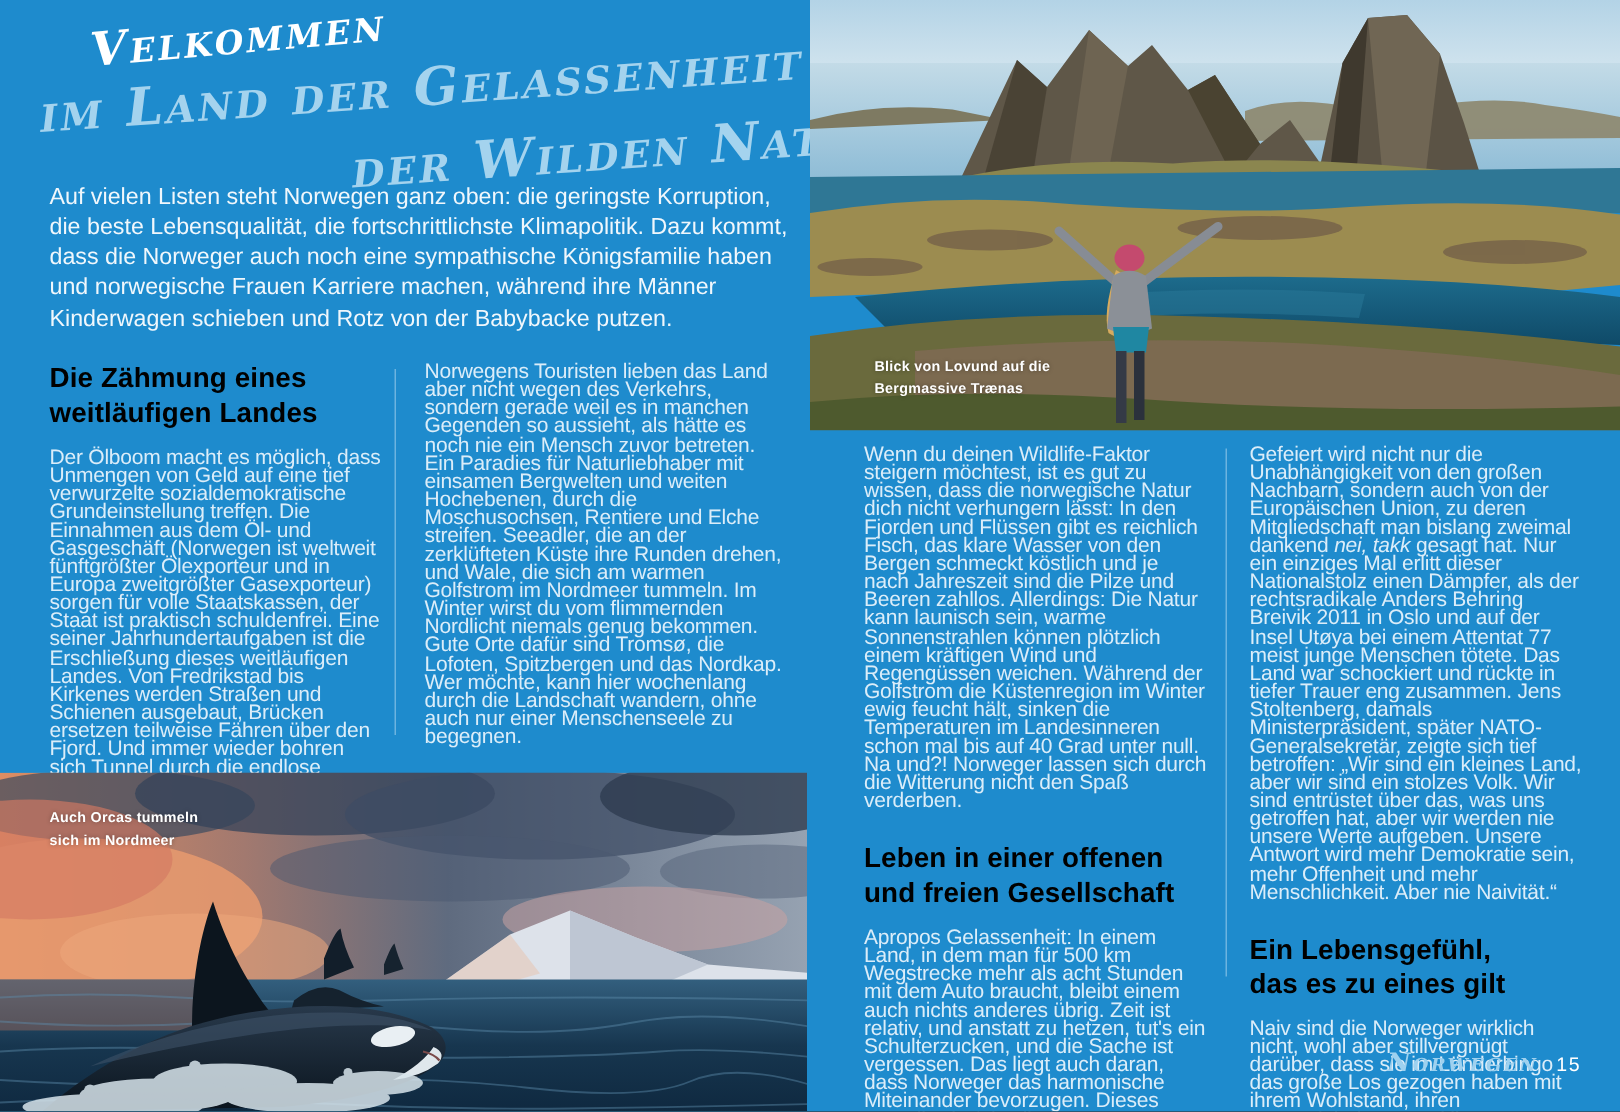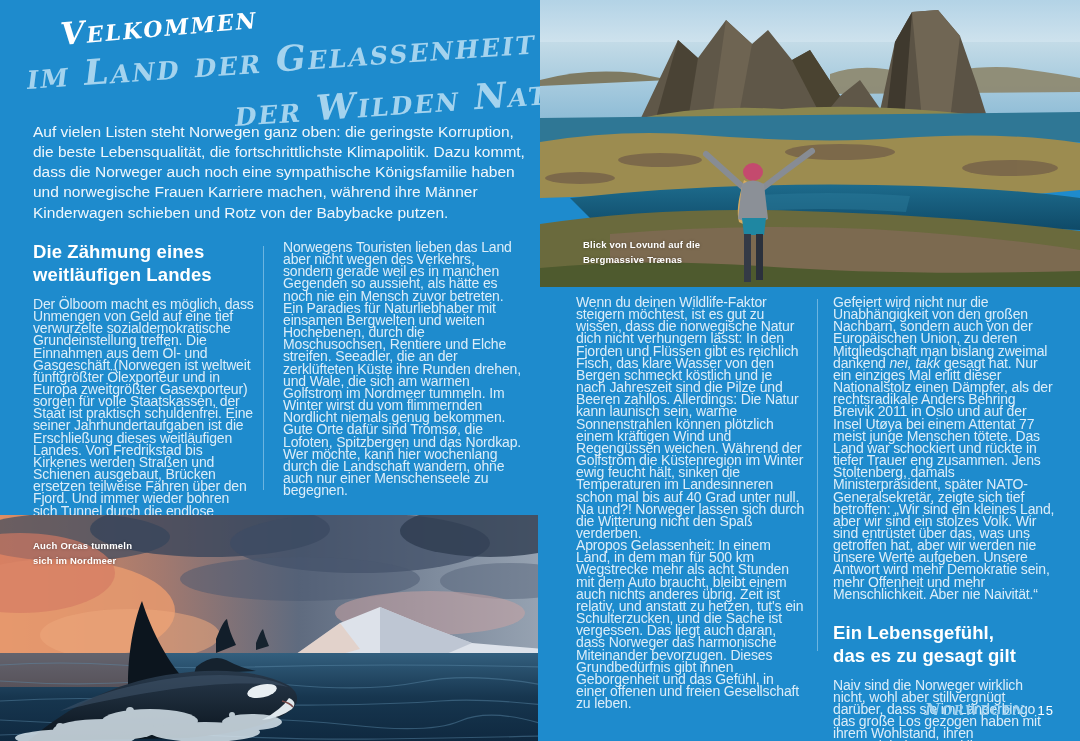--- a/index.html
+++ b/index.html
@@ -21,21 +21,21 @@
   .title-2{left:28px;top:56px;font-size:35px;color:#a4d3ee;transform:rotate(-4deg);transform-origin:left bottom;}
   .title-3{left:236px;top:93px;font-size:35px;color:#a4d3ee;transform:rotate(-4deg);transform-origin:left bottom;}
   
   .intro{
     position:absolute;left:33px;top:122px;width:496px;
     color:#f0f7fc;font-size:15.5px;line-height:1.3;
   }
   
   .col{position:absolute;color:#dbedf9;}
   .col h2{
-    margin:0 0 11px 0;color:#ffffff;font-size:18.5px;line-height:1.24;
+    margin:0 0 11px 0;color:#000000;font-size:18.5px;line-height:1.24;
     font-weight:bold;white-space:pre-line;letter-spacing:0.1px;
   }
   .col p{
     margin:0;font-size:14px;line-height:12.15px;letter-spacing:-0.15px;
   }
   .col p + h2{margin-top:22px;}
   .col h2 + p{margin-top:0;}
   .col-1{left:33px;top:241px;width:223px;}
   .col-2{left:283px;top:241px;width:241px;}
   .col-3{left:576px;top:296px;width:229px;}
@@ -83,27 +83,29 @@
 weitläufigen Landes</h2>
     <p>Der Ölboom macht es möglich, dass Unmengen von Geld auf eine tief verwurzelte sozialdemokratische Grundeinstellung treffen. Die Einnahmen aus dem Öl- und Gasgeschäft (Norwegen ist weltweit fünftgrößter Ölexporteur und in Europa zweitgrößter Gasexporteur) sorgen für volle Staatskassen, der Staat ist praktisch schuldenfrei. Eine seiner Jahrhundertaufgaben ist die Erschließung dieses weitläufigen Landes. Von Fredrikstad bis Kirkenes werden Straßen und Schienen ausgebaut, Brücken ersetzen teilweise Fähren über den Fjord. Und immer wieder bohren sich Tunnel durch die endlose Bergwelt. Im Tunnelbau sind die Norweger spitze: 1100 Tunnel zählt das Land, rund 30 davon verlaufen unter Wasser.</p>
   </div>
 
   <div class="col col-2">
     <p>Norwegens Touristen lieben das Land aber nicht wegen des Verkehrs, sondern gerade weil es in manchen Gegenden so aussieht, als hätte es noch nie ein Mensch zuvor betreten. Ein Paradies für Naturliebhaber mit einsamen Bergwelten und weiten Hochebenen, durch die Moschusochsen, Rentiere und Elche streifen. Seeadler, die an der zerklüfteten Küste ihre Runden drehen, und Wale, die sich am warmen Golfstrom im Nordmeer tummeln. Im Winter wirst du vom flimmernden Nordlicht niemals genug bekommen. Gute Orte dafür sind Tromsø, die Lofoten, Spitzbergen und das Nordkap. Wer möchte, kann hier wochenlang durch die Landschaft wandern, ohne auch nur einer Menschenseele zu begegnen.</p>
   </div>
 
   <div class="col col-3">
     <p>Wenn du deinen Wildlife-Faktor steigern möchtest, ist es gut zu wissen, dass die norwegische Natur dich nicht verhungern lässt: In den Fjorden und Flüssen gibt es reichlich Fisch, das klare Wasser von den Bergen schmeckt köstlich und je nach Jahreszeit sind die Pilze und Beeren zahllos. Allerdings: Die Natur kann launisch sein, warme Sonnenstrahlen können plötzlich einem kräftigen Wind und Regengüssen weichen. Während der Golfstrom die Küstenregion im Winter ewig feucht hält, sinken die Temperaturen im Landesinneren schon mal bis auf 40 Grad unter null. Na und?! Norweger lassen sich durch die Witterung nicht den Spaß verderben.</p>
+    <h2>Leben in einer offenen
+und freien Gesellschaft</h2>
     <p>Apropos Gelassenheit: In einem Land, in dem man für 500 km Wegstrecke mehr als acht Stunden mit dem Auto braucht, bleibt einem auch nichts anderes übrig. Zeit ist relativ, und anstatt zu hetzen, tut's ein Schulterzucken, und die Sache ist vergessen. Das liegt auch daran, dass Norweger das harmonische Miteinander bevorzugen. Dieses Grundbedürfnis gibt ihnen Geborgenheit und das Gefühl, in einer offenen und freien Gesellschaft zu leben.</p>
   </div>
 
   <div class="col col-4">
     <p><span>Gefeiert wird nicht nur die Unabhängigkeit von den großen Nachbarn, sondern auch von der Europäischen Union, zu deren Mitgliedschaft man bislang zweimal dankend </span><span class="italic">nei, takk</span><span> gesagt hat. Nur ein einziges Mal erlitt dieser Nationalstolz einen Dämpfer, als der rechtsradikale Anders Behring Breivik 2011 in Oslo und auf der Insel Utøya bei einem Attentat 77 meist junge Menschen tötete. Das Land war schockiert und rückte in tiefer Trauer eng zusammen. Jens Stoltenberg, damals Ministerpräsident, später NATO-Generalsekretär, zeigte sich tief betroffen: „Wir sind ein kleines Land, aber wir sind ein stolzes Volk. Wir sind entrüstet über das, was uns getroffen hat, aber wir werden nie unsere Werte aufgeben. Unsere Antwort wird mehr Demokratie sein, mehr Offenheit und mehr Menschlichkeit. Aber nie Naivität.“</span></p>
     <h2>Ein Lebensgefühl,
-das es zu gesagt gilt</h2>
+das es zu eines gilt</h2>
     <p>Naiv sind die Norweger wirklich nicht, wohl aber stillvergnügt darüber, dass sie im Länderbingo das große Los gezogen haben mit ihrem Wohlstand, ihren Naturerlebnissen und ihrer politischen Freiheit. Tauch auch du ein und lass dich von werden Lebensgefühl mitreißen!</p>
   </div>
 
   <div class="photo photo-fjord">
     <svg width="540" height="287" viewBox="0 0 540 287">
       <defs>
         <linearGradient id="fsky" x1="0" y1="0" x2="0" y2="1">
           <stop offset="0" stop-color="#b3d3e6"></stop>
             <stop offset="1" stop-color="#e0ecf2"></stop>
         </linearGradient>

